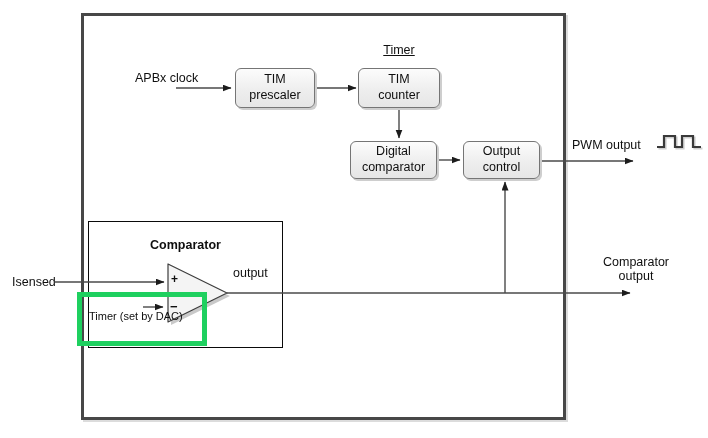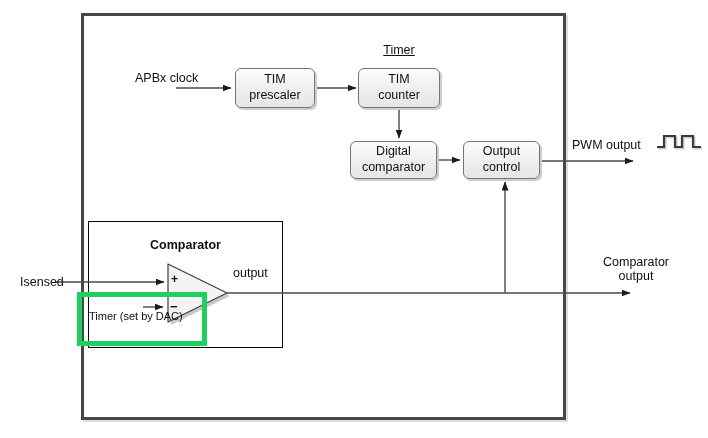--- a/index.html
+++ b/index.html
@@ -29,21 +29,21 @@
   .b-counter{left:358px;top:68px;width:82px;height:40px;}
   .b-digcomp{left:350px;top:141px;width:87px;height:38px;}
   .b-outctrl{left:463px;top:141px;width:77px;height:38px;}
   .lbl{position:absolute;font-size:12.5px;line-height:14px;white-space:pre-line;}
   .l-timer{left:358px;top:43px;width:82px;text-align:center;text-decoration:underline;}
   .l-apbx{left:128px;top:71px;margin-left:7px;}
   .l-pwm{left:572px;top:138px;}
   .l-compout{left:584px;top:255px;width:104px;text-align:center;}
   .l-comptitle{left:90px;top:238px;width:191px;text-align:center;font-weight:bold;}
   .l-output{left:233px;top:266px;}
-  .l-isensed{left:12px;top:275px;margin-left:8px;}
+  .l-isensed{left:12px;top:275px;}
   .l-iref{left:89px;top:309px;font-size:11px;}
   .l-plus{left:171px;top:272px;font-weight:bold;font-size:12px;}
   .l-minus{left:170px;top:300px;font-weight:bold;font-size:13px;}
   .green-rect{
     position:absolute;left:77px;top:292px;width:130px;height:54px;
     box-sizing:border-box;border:5px solid var(--highlight,#1ed05f);
     background:transparent;
   }
 </style>
 </head>

